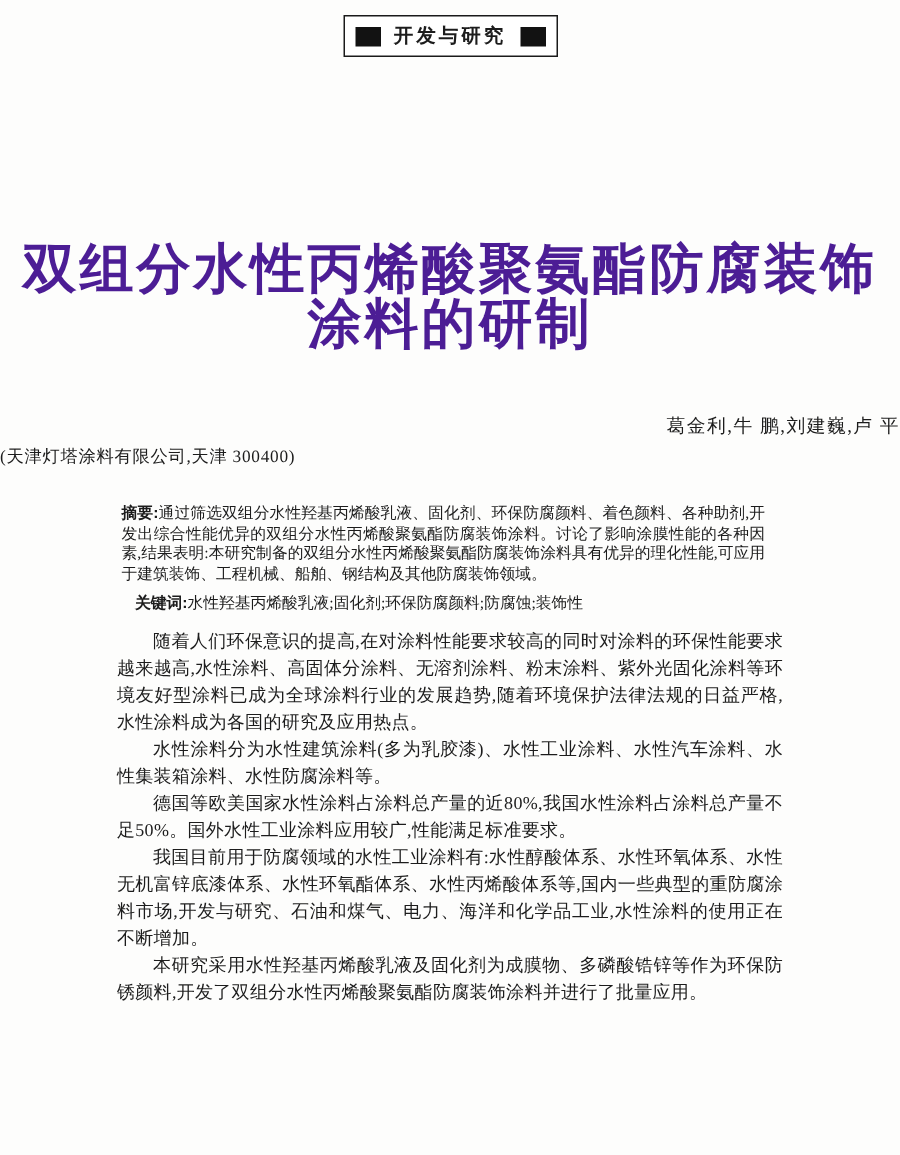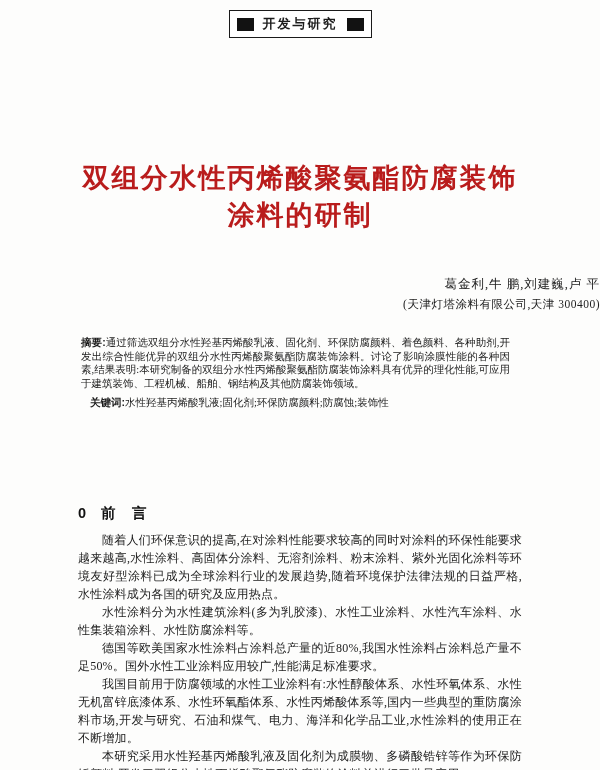--- a/index.html
+++ b/index.html
@@ -46,35 +46,35 @@
     font-size: 13px;
     letter-spacing: 2px;
     white-space: nowrap;
   }
   
   .title {
     margin: 122px 0 0 0;
     text-align: center;
     font-family: "Liberation Sans", sans-serif;
     font-weight: 800;
-    font-size: 27px;
+    font-size: 36px;
     line-height: 37px;
     letter-spacing: 2px;
-    color: #b91c1c;
+    color: #4c1d95;
   }
   
   .authors {
     margin-top: 42px;
     text-align: right;
     font-size: 12.5px;
     letter-spacing: 1px;
   }
   .affiliation {
     margin-top: 4px;
-    text-align: right;
+    text-align: left;
     font-size: 11.5px;
     letter-spacing: 0.5px;
   }
   
   .content {
     padding: 0 78px;
     box-sizing: border-box;
   }
   
   .abstract {
@@ -141,23 +141,20 @@
   <div class="content">
 
     <p class="abstract">
       <span class="label">摘要:</span><span>通过筛选双组分水性羟基丙烯酸乳液、固化剂、环保防腐颜料、着色颜料、各种助剂,开发出综合性能优异的双组分水性丙烯酸聚氨酯防腐装饰涂料。讨论了影响涂膜性能的各种因素,结果表明:本研究制备的双组分水性丙烯酸聚氨酯防腐装饰涂料具有优异的理化性能,可应用于建筑装饰、工程机械、船舶、钢结构及其他防腐装饰领域。</span>
     </p>
 
     <p class="keywords">
       <span class="label">关键词:</span><span>水性羟基丙烯酸乳液;固化剂;环保防腐颜料;防腐蚀;装饰性</span>
     </p>
 
-    <div class="section-heading">
-      <span class="sec-num">0</span><span>前　言</span>
-    </div>
 
     <div class="body-text">
       <p>随着人们环保意识的提高,在对涂料性能要求较高的同时对涂料的环保性能要求越来越高,水性涂料、高固体分涂料、无溶剂涂料、粉末涂料、紫外光固化涂料等环境友好型涂料已成为全球涂料行业的发展趋势,随着环境保护法律法规的日益严格,水性涂料成为各国的研究及应用热点。</p>
       <p>水性涂料分为水性建筑涂料(多为乳胶漆)、水性工业涂料、水性汽车涂料、水性集装箱涂料、水性防腐涂料等。</p>
       <p>德国等欧美国家水性涂料占涂料总产量的近80%,我国水性涂料占涂料总产量不足50%。国外水性工业涂料应用较广,性能满足标准要求。</p>
       <p>我国目前用于防腐领域的水性工业涂料有:水性醇酸体系、水性环氧体系、水性无机富锌底漆体系、水性环氧酯体系、水性丙烯酸体系等,国内一些典型的重防腐涂料市场,开发与研究、石油和煤气、电力、海洋和化学品工业,水性涂料的使用正在不断增加。</p>
       <p>本研究采用水性羟基丙烯酸乳液及固化剂为成膜物、多磷酸锆锌等作为环保防锈颜料,开发了双组分水性丙烯酸聚氨酯防腐装饰涂料并进行了批量应用。</p>
     </div>
 
   </div>

